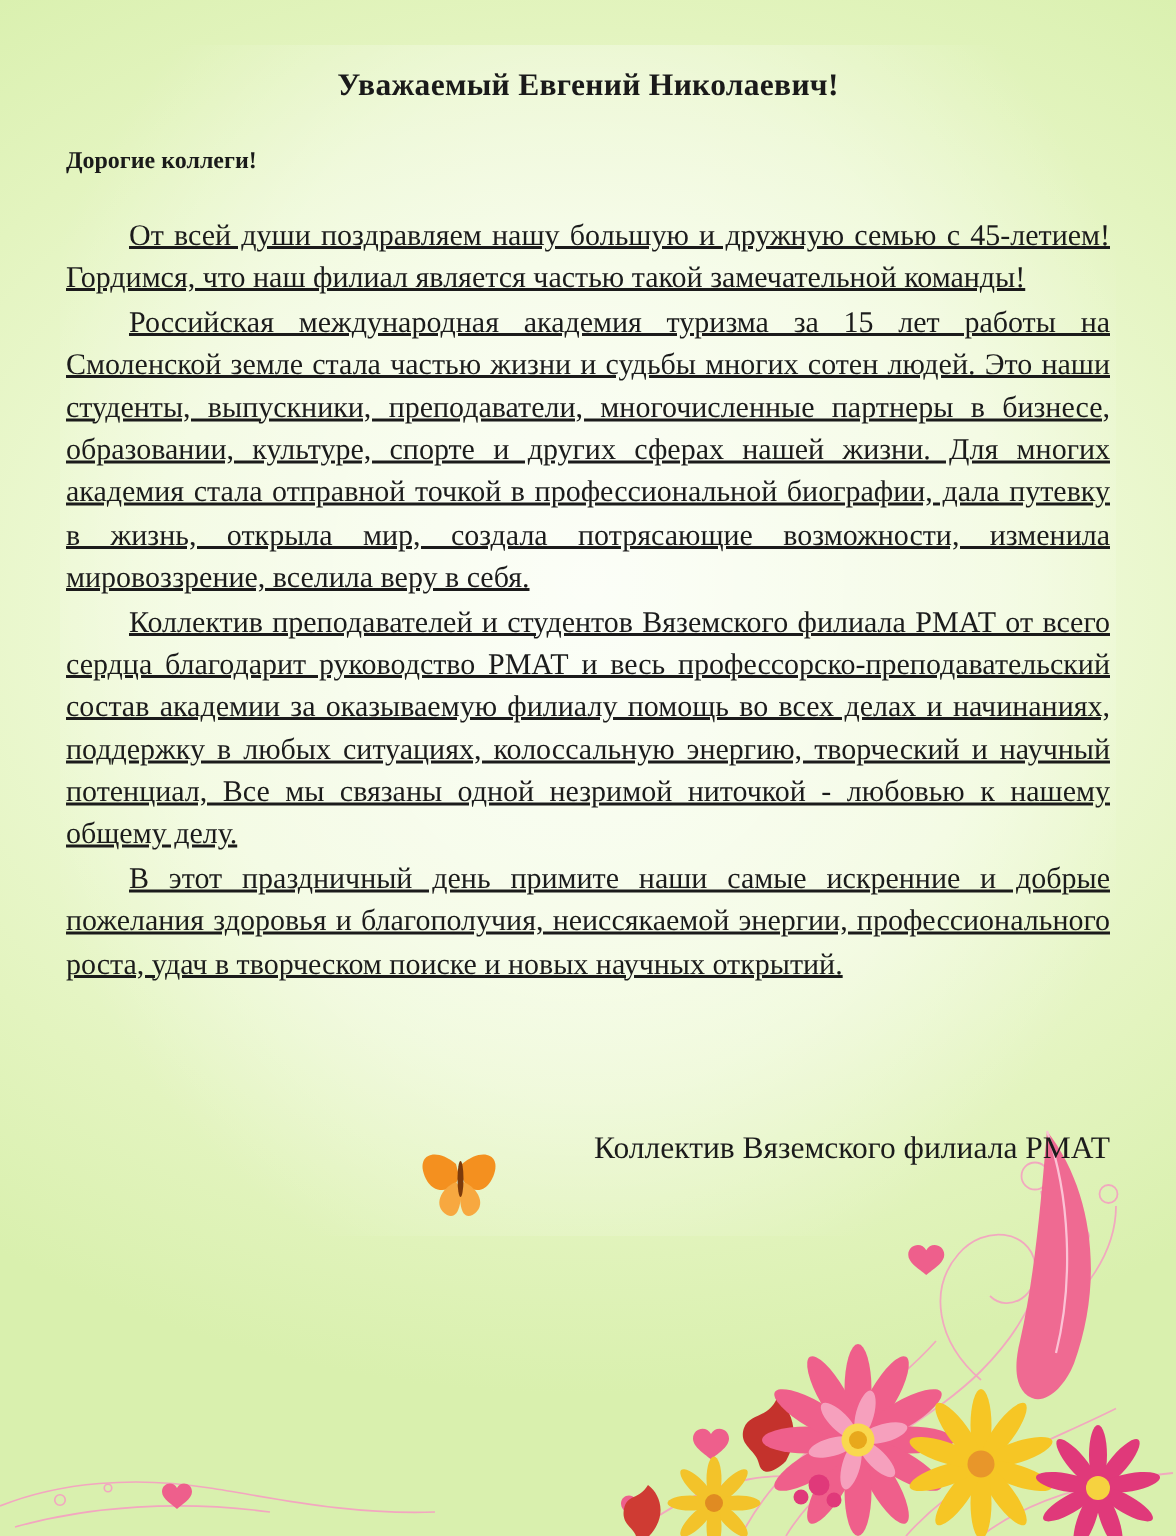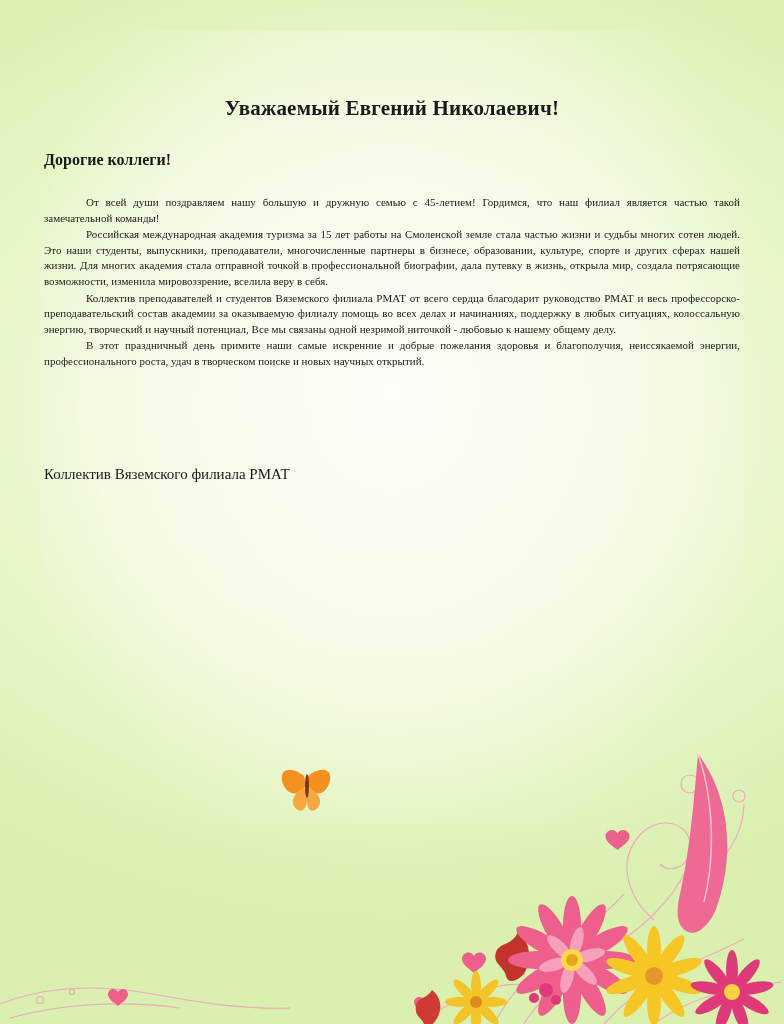--- a/index.html
+++ b/index.html
@@ -24,53 +24,53 @@
     content: "";
     position: absolute;
     left: 40px; top: 30px; right: 40px; bottom: 200px;
     background: radial-gradient(ellipse at 50% 45%, rgba(255,255,255,0.75) 0%, rgba(255,255,255,0.35) 55%, rgba(255,255,255,0) 80%);
     pointer-events: none;
   }
 
   .content {
     position: relative;
     z-index: 3;
-    padding: 72px 44px 0 44px;
-    margin-top: 24px;
+    padding: 44px 44px 0 44px;
   }
 
   .title {
     text-align: center;
     font-weight: bold;
     font-size: 21px;
     color: #1a1a1a;
     letter-spacing: 0.2px;
     margin: 0 0 30px 0;
   }
   .subtitle {
     text-align: left;
     font-weight: bold;
     font-size: 16px;
     color: #1a1a1a;
     margin: 0 0 26px 0;
   }
   p.body {
     margin: 0 0 1px 0;
-    font-size: 11px;
+    font-size: 20px;
     line-height: 1.42;
     color: #1b1b1b;
     text-align: justify;
     text-indent: 42px;
     text-justify: inter-word;
+    text-decoration: underline;
   }
   .signature {
     margin-top: 96px;
-    font-size: 15px;
+    font-size: 21px;
     color: #1b1b1b;
-    text-align: left;
+    text-align: right;
   }
 
   
   .decor {
     position: absolute;
     right: 0;
     bottom: 0;
     width: 560px;
     height: 300px;
     z-index: 2;

